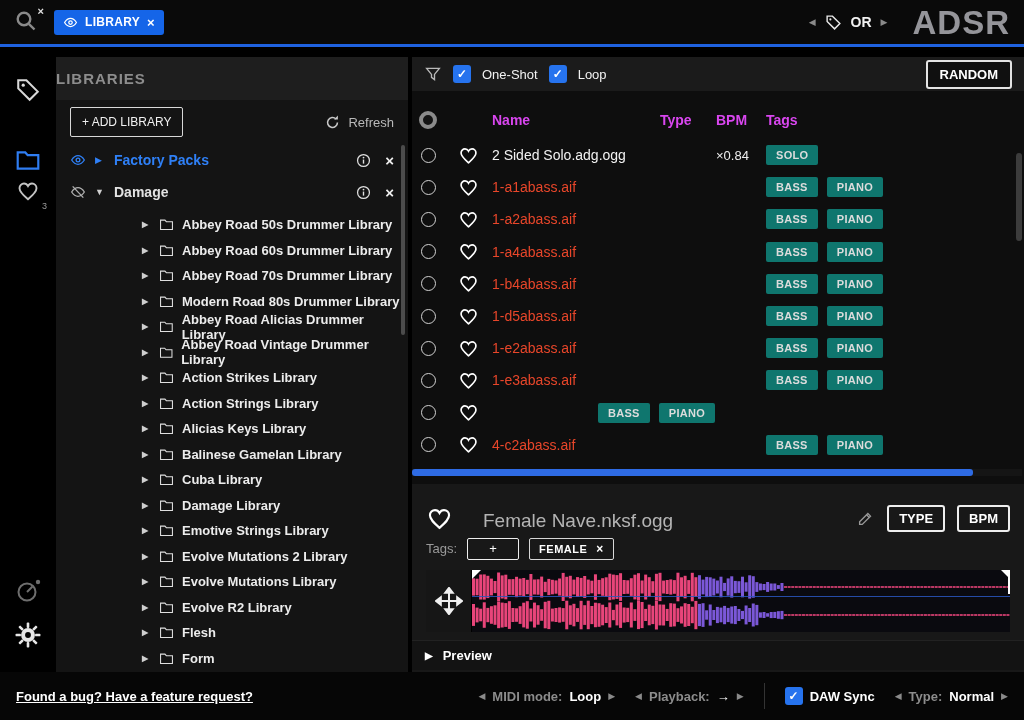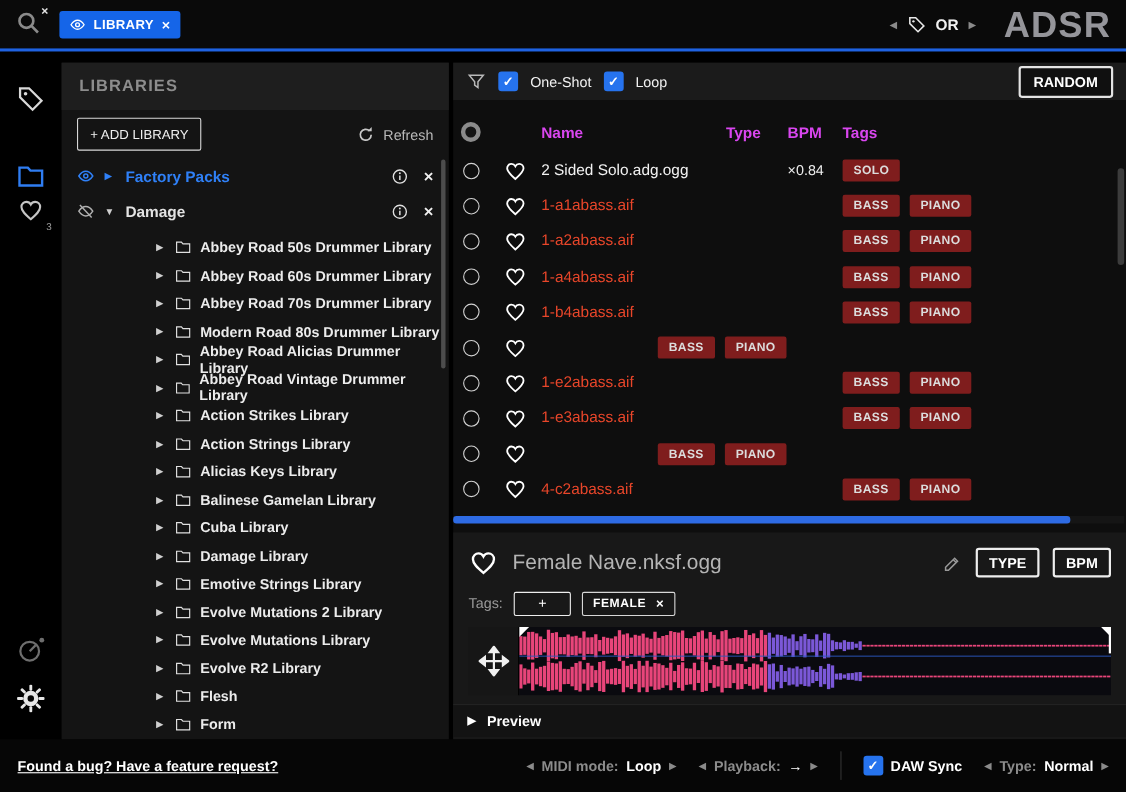--- a/index.html
+++ b/index.html
@@ -24,21 +24,21 @@
   .rail { width:56px; display:flex; flex-direction:column; align-items:center; padding:30px 0 24px; }
   .rail-icon { position:relative; margin-bottom:30px; line-height:0; }
   .rail-icon.folder { margin-top:14px; margin-bottom:6px; }
   .fav-count { position:absolute; bottom:-3px; right:-7px; font-size:9px; color:#9a9a9a; }
   .rail-spacer { flex:1; }
   .rail-icon.knob { margin-bottom:18px; }
   .rail-icon.gear { margin-bottom:0; }
 
   
   .left-panel { width:352px; margin:10px 4px 0 0; background:#141414; display:flex; flex-direction:column; position:relative; }
-  .lib-header { background:#1e1e1e; color:#8d8d8d; font-size:15px; font-weight:bold; letter-spacing:1px; padding:13px 16px; }
+  .lib-header { background:#1e1e1e; color:#8d8d8d; font-size:15px; font-weight:bold; letter-spacing:1px; padding:13px 0; }
   .lib-actions { display:flex; align-items:center; justify-content:space-between; padding:7px 14px; }
   .add-lib-btn { border:1px solid #d8d8d8; color:#f0f0f0; background:transparent; font-size:12px; font-weight:normal; padding:7px 11px; border-radius:2px; font-family:inherit; }
   .refresh { display:flex; align-items:center; gap:7px; color:#b9b9b9; font-size:13px; }
   .source-row { display:flex; align-items:center; gap:9px; padding:6px 14px; height:32px; }
   .arrow { font-size:9px; color:#cfcfcf; width:10px; }
   .src-label { font-size:14px; font-weight:bold; color:#e3e3e3; }
   .src-factory .src-label, .src-factory .arrow { color:#2f80f7; }
   .src-right { margin-left:auto; display:flex; align-items:center; gap:14px; }
   .close-x { font-size:15px; font-weight:bold; color:#f0f0f0; }
   .folder-list { list-style:none; padding:4px 0 0 86px; flex:1; overflow:hidden; }
@@ -61,29 +61,29 @@
   .col-bpm { width:50px; }
   .col-tags { flex:1; display:flex; gap:9px; align-items:center; }
   .select-all { width:18px; height:18px; border:4px solid #8b8b8b; border-radius:50%; background:#141414; }
 
   .rows { margin-top:4px; }
   .sample-row { display:flex; align-items:center; height:32.2px; }
   .radio { width:15px; height:15px; border:1.6px solid #d2d2d2; border-radius:50%; }
   .sample-name { font-size:14px; color:#f2f2f2; white-space:nowrap; }
   .sample-name.red { color:#e8462a; }
   .bpm-val { font-size:13px; color:#ededed; }
-  .badge { background:#7f1d1d; color:#dcdcdc; font-size:11px; font-weight:bold; padding:4px 10px; border-radius:2px; letter-spacing:.3px; }
+  .badge { background:#0f766e; color:#dcdcdc; font-size:11px; font-weight:bold; padding:4px 10px; border-radius:2px; letter-spacing:.3px; }
   .v-scrollbar { position:absolute; right:2px; top:96px; width:6px; height:88px; background:#3c3c3c; border-radius:3px; }
 
   .h-scroll { height:7px; margin:8px 2px 0 0; background:#151515; position:relative; }
   .h-thumb { position:absolute; left:0; top:0; height:100%; width:92%; background:#2e6be4; border-radius:3px; }
 
   
   .preview { flex:1; margin-top:8px; background:#181818; display:flex; flex-direction:column; padding:8px 14px 0; }
-  .pv-title-row { display:flex; align-items:center; gap:13px; height:40px; }
+  .pv-title-row { display:flex; align-items:flex-end; gap:30px; height:40px; }
   .pv-title { font-size:19px; color:#b4b4b4; white-space:nowrap; }
   .pv-right { margin-left:auto; display:flex; align-items:center; gap:12px; }
   .pv-btn { border:2px solid #eee; border-radius:3px; padding:4px 10px; font-weight:bold; font-size:13px; color:#fff; background:transparent; font-family:inherit; }
   .pv-tags-row { display:flex; align-items:center; gap:10px; margin-top:4px; height:26px; }
   .tags-label { color:#9a9a9a; font-size:13px; }
   .add-tag { border:1px solid #eee; min-width:52px; height:22px; display:flex; align-items:center; justify-content:center; font-size:13px; color:#fff; background:transparent; border-radius:2px; font-family:inherit; }
   .tag-chip { border:1px solid #d8d8d8; display:flex; gap:9px; align-items:center; padding:3px 9px; font-size:11px; font-weight:bold; letter-spacing:.5px; border-radius:2px; }
   .tag-chip .chip-x { font-size:12px; }
   .wave-row { display:flex; margin-top:8px; height:62px; }
   .wave-handle { width:46px; background:#161616; display:flex; align-items:center; justify-content:center; border-right:1px solid #000; }
@@ -493,20 +493,21 @@
 
   <div class="sample-row">
     <span class="col-radio">
             <span class="radio"></span>
           </span>
     <span class="col-heart">
       <svg viewBox="0 0 24 24" width="21" height="21">
         <path d="M12 20.3 C7 16 3.5 12.8 3.5 9.2 C3.5 6.4 5.6 4.5 8 4.5 C9.8 4.5 11.2 5.5 12 7 C12.8 5.5 14.2 4.5 16 4.5 C18.4 4.5 20.5 6.4 20.5 9.2 C20.5 12.8 17 16 12 20.3 Z" fill="none" stroke="#fff" stroke-width="1.9"></path>
       </svg>
     </span>
+    <span class="col-name"><span class="sample-name red">1-d5abass.aif</span></span>
     <span class="col-type"></span>
     <span class="col-bpm"><span class="bpm-val"></span></span>
     <span class="col-tags">
             <span class="badge">BASS</span>
             <span class="badge">PIANO</span>
           </span>
   </div>
 
   <div class="sample-row">
     <span class="col-radio">

